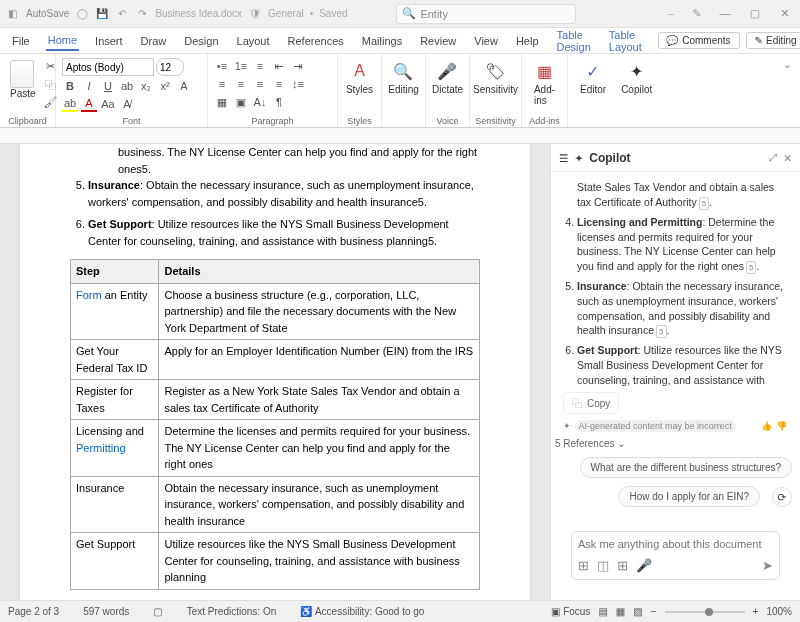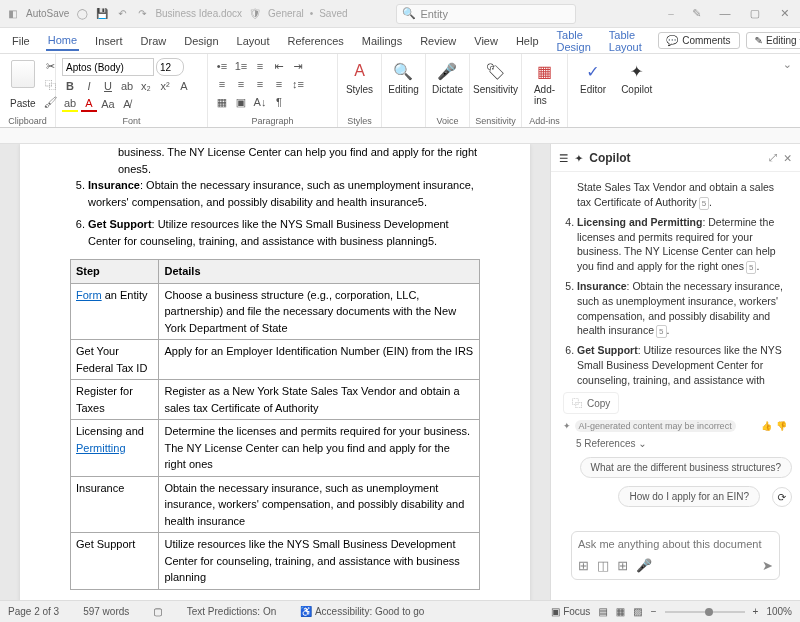--- a/index.html
+++ b/index.html
@@ -14,44 +14,44 @@
 .menu-item{color:#444;cursor:pointer;padding:3px 2px}
 .menu-item.active{color:#4472c4;border-bottom:2px solid #4472c4}
 .menu-item.blue{color:#4472c4}
 .menu-right{margin-left:auto;display:flex;gap:6px;align-items:center}
 .menu-btn{border:1px solid #ccc;border-radius:3px;padding:2px 8px;font-size:10px;background:#fff;cursor:pointer;display:flex;align-items:center;gap:3px}
 .ribbon{height:74px;background:#fff;display:flex;border-bottom:1px solid #d0d0d0}
 .ribbon-group{border-right:1px solid #e8e8e8;padding:4px 6px;display:flex;flex-direction:column;position:relative}
 .ribbon-label{position:absolute;bottom:1px;left:0;right:0;text-align:center;font-size:9px;color:#666}
 .rg-content{flex:1;display:flex;gap:3px}
 .rbtn{display:inline-flex;align-items:center;justify-content:center;width:16px;height:16px;font-size:11px;color:#555;cursor:pointer}
-.paste-area{display:flex;flex-direction:column;align-items:center;gap:10px;padding:2px 4px}
+.paste-area{display:flex;flex-direction:column;gap:0;padding:2px 4px}
 .paste-icon{width:24px;height:28px;background:linear-gradient(#fff,#f0f0f0);border:1px solid #ccc;border-radius:2px;position:relative}
 .font-sel{height:18px;border:1px solid #ccc;font-size:10px;padding:0 3px;background:#fff}
 .big-btn{display:flex;flex-direction:column;align-items:center;gap:2px;padding:2px 6px;cursor:pointer;font-size:10px}
 .big-icon{width:22px;height:22px;display:flex;align-items:center;justify-content:center;font-size:16px}
 .ruler{height:16px;background:#f9f9f9;border-bottom:1px solid #e0e0e0;position:relative}
 .main{display:flex;height:456px}
 .doc-pane{flex:1;background:#e8e8e8;overflow:hidden;position:relative;padding:0 20px}
 .page{background:#fff;margin:0 auto;padding:0 50px 30px;box-shadow:0 0 4px rgba(0,0,0,0.1);font-size:11px;line-height:1.5;color:#000}
 .body-ol{margin-left:18px}
 .body-ol li{margin-bottom:6px}
 .tbl{width:100%;border-collapse:collapse;margin:10px 0;font-size:11px}
 .tbl th,.tbl td{border:1px solid #aaa;padding:3px 5px;text-align:left;vertical-align:top}
 .tbl th{background:#f0f0f0;font-weight:bold}
-.link{color:#0563c1;text-decoration:underline}
+.link{color:#0563c1;}
 .copilot-pane{width:250px;background:#fff;border-left:1px solid #ddd;display:flex;flex-direction:column;font-size:10.5px}
 .cp-head{height:28px;display:flex;align-items:center;padding:0 8px;gap:6px;border-bottom:1px solid #eee}
 .cp-head-title{font-weight:600;font-size:12px;flex:1}
 .cp-body{flex:1;overflow:auto;padding:8px 12px;line-height:1.4;color:#333;position:relative}
 .cp-body ol{margin-left:14px}
 .cp-body li{margin-bottom:5px}
 .cp-actions{padding:4px 8px;display:flex;gap:5px;align-items:center;border:1px solid #eee;border-radius:4px;margin:4px 12px;font-size:10px;color:#666}
 .cp-disclaim{font-size:9px;color:#888;padding:2px 12px;display:flex;align-items:center;gap:4px}
-.cp-refs{font-size:10px;color:#666;padding:4px 25px}
+.cp-refs{font-size:10px;color:#666;padding:4px 4px}
 .cp-suggest{margin:4px 8px 4px auto;padding:4px 10px;border:1px solid #ddd;border-radius:12px;font-size:10px;color:#555;background:#fafafa;cursor:pointer;width:fit-content}
 .cp-suggest-row{display:flex;gap:12px;align-items:center;margin:4px 8px;justify-content:flex-end}
 .cp-refresh{width:20px;height:20px;border:1px solid #ddd;border-radius:10px;display:flex;align-items:center;justify-content:center;cursor:pointer}
 .cp-input{margin:20px;border:1px solid #ddd;border-radius:6px;padding:6px}
 .cp-input input{width:100%;border:none;outline:none;font-size:11px;color:#666}
 .cp-input-row{display:flex;gap:8px;margin-top:8px;justify-content:flex-start;color:#888}
 .cp-input-row span{cursor:pointer;font-size:13px}
 .cp-input-row .send{margin-left:auto}
 .statusbar{height:22px;background:#f0f0f0;border-top:1px solid #ddd;display:flex;align-items:center;padding:0 8px;gap:24px;font-size:10px;color:#555}
 .status-right{margin-left:auto;display:flex;gap:8px;align-items:center}

